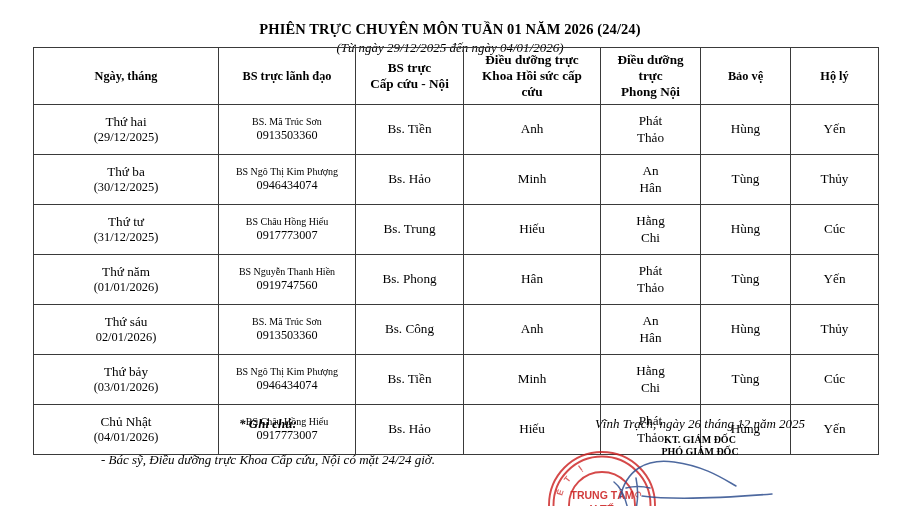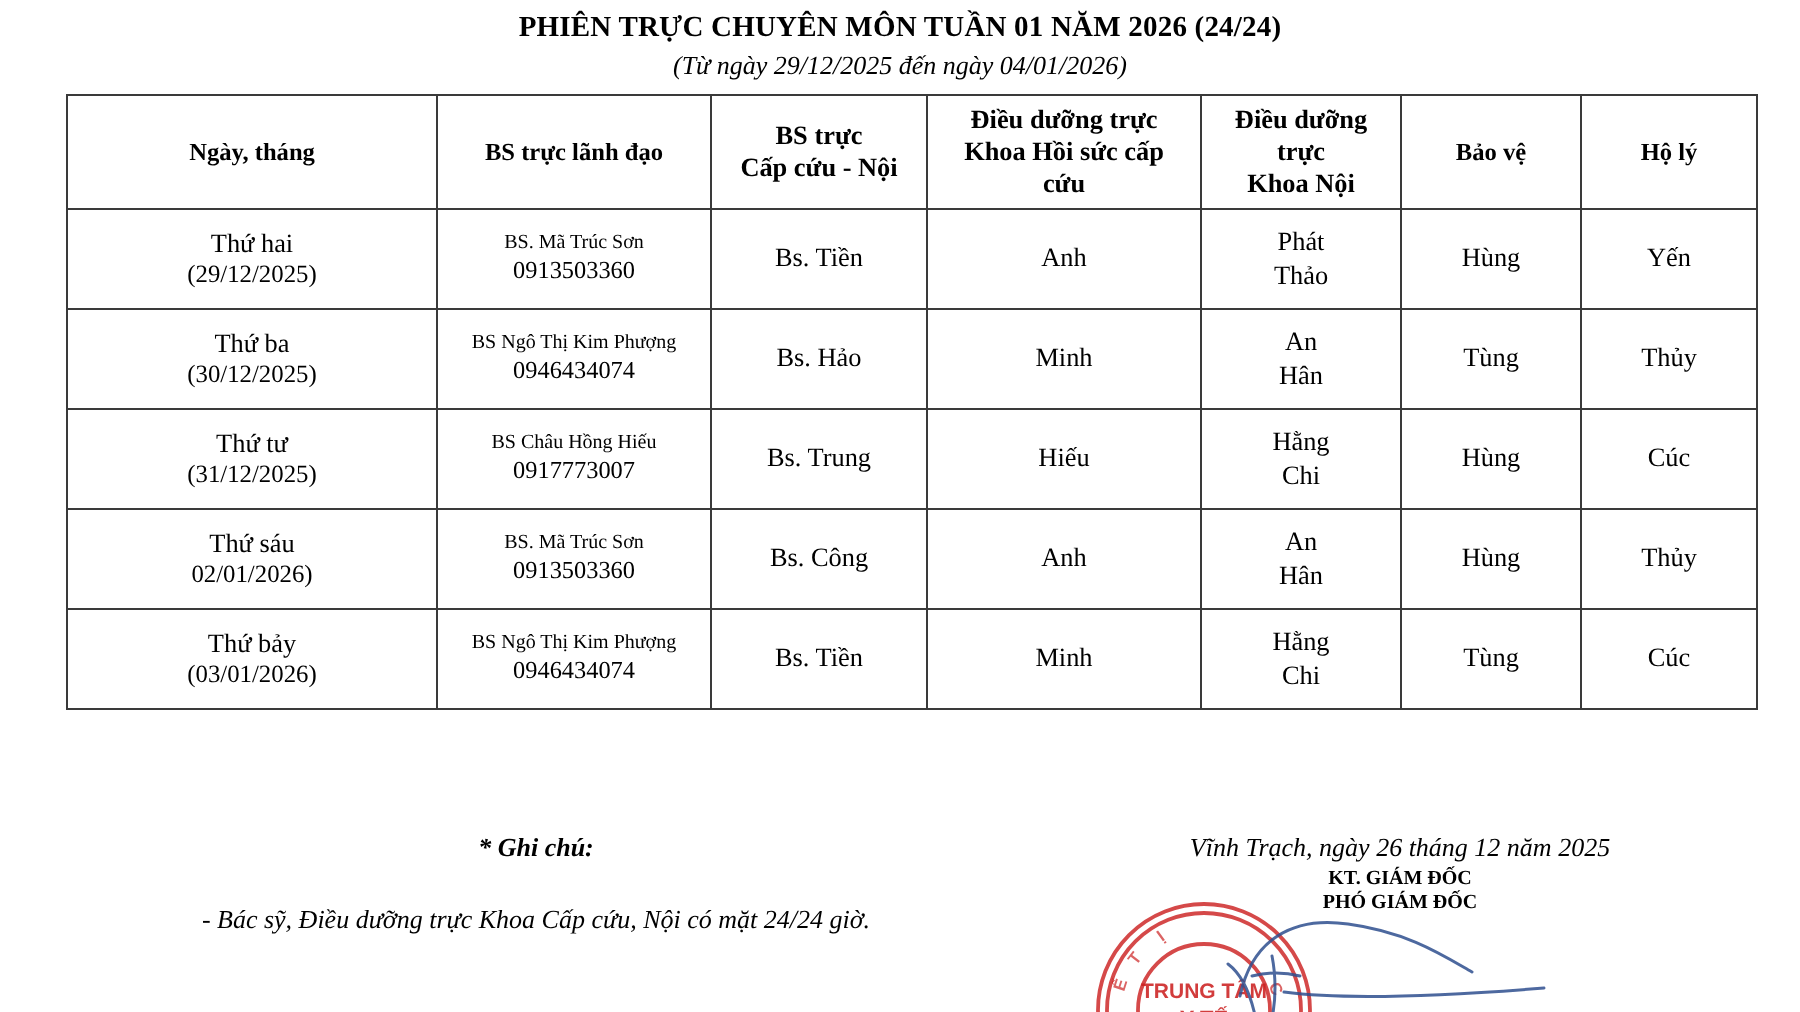--- a/index.html
+++ b/index.html
@@ -12,21 +12,21 @@
     background: #ffffff;
     font-family: "Liberation Serif", "DejaVu Serif", serif;
     color: #000000;
     overflow: hidden;
     position: relative;
   }
 
   
   .title-block {
     text-align: center;
-    padding-top: 6px;
+    padding-top: 21px;
   }
   .doc-title {
     font-size: 14.5px;
     font-weight: bold;
     letter-spacing: 0.1px;
     line-height: 1.18;
   }
   .doc-subtitle {
     font-size: 13px;
     font-style: italic;
@@ -198,21 +198,21 @@
           <span class="two-line">Cấp cứu - Nội</span>
         </th>
         <th>
           <span class="two-line">Điều dưỡng trực</span>
           <span class="two-line">Khoa Hồi sức cấp</span>
           <span class="two-line">cứu</span>
         </th>
         <th>
           <span class="two-line">Điều dưỡng</span>
           <span class="two-line">trực</span>
-          <span class="two-line">Khoa Nội</span>
+          <span class="two-line">Phong Nội</span>
         </th>
         <th>Bảo vệ</th>
         <th>Hộ lý</th>
       </tr>
     </thead>
     <tbody>
 
     <tr>
           <td>
             <span class="day-name">Thứ hai</span>
@@ -262,20 +262,38 @@
           <td>Hiếu</td>
           <td>
             <span class="two-line">Hằng</span>
             <span class="two-line">Chi</span>
           </td>
           <td>Hùng</td>
           <td>Cúc</td>
         </tr>
         <tr>
           <td>
+            <span class="day-name">Thứ năm</span>
+            <span class="day-date">(01/01/2026)</span>
+          </td>
+          <td>
+            <span class="lead-name">BS Nguyễn Thanh Hiền</span>
+            <span class="lead-phone">0919747560</span>
+          </td>
+          <td>Bs. Phong</td>
+          <td>Hân</td>
+          <td>
+            <span class="two-line">Phát</span>
+            <span class="two-line">Thảo</span>
+          </td>
+          <td>Tùng</td>
+          <td>Yến</td>
+        </tr>
+        <tr>
+          <td>
             <span class="day-name">Thứ sáu</span>
             <span class="day-date">02/01/2026)</span>
           </td>
           <td>
             <span class="lead-name">BS. Mã Trúc Sơn</span>
             <span class="lead-phone">0913503360</span>
           </td>
           <td>Bs. Công</td>
           <td>Anh</td>
           <td>
@@ -295,20 +313,38 @@
             <span class="lead-phone">0946434074</span>
           </td>
           <td>Bs. Tiền</td>
           <td>Minh</td>
           <td>
             <span class="two-line">Hằng</span>
             <span class="two-line">Chi</span>
           </td>
           <td>Tùng</td>
           <td>Cúc</td>
+        </tr>
+        <tr>
+          <td>
+            <span class="day-name">Chủ Nhật</span>
+            <span class="day-date">(04/01/2026)</span>
+          </td>
+          <td>
+            <span class="lead-name">BS Châu Hồng Hiếu</span>
+            <span class="lead-phone">0917773007</span>
+          </td>
+          <td>Bs. Hảo</td>
+          <td>Hiếu</td>
+          <td>
+            <span class="two-line">Phát</span>
+            <span class="two-line">Thảo</span>
+          </td>
+          <td>Hùng</td>
+          <td>Yến</td>
         </tr>
       </tbody>
   </table>
 </div>
 
 <div class="footer">
   <div class="note-block">
     <div class="note-title">* Ghi chú:</div>
     <div class="note-line">- Bác sỹ, Điều dưỡng trực Khoa Cấp cứu, Nội có mặt 24/24 giờ.</div>
   </div>

